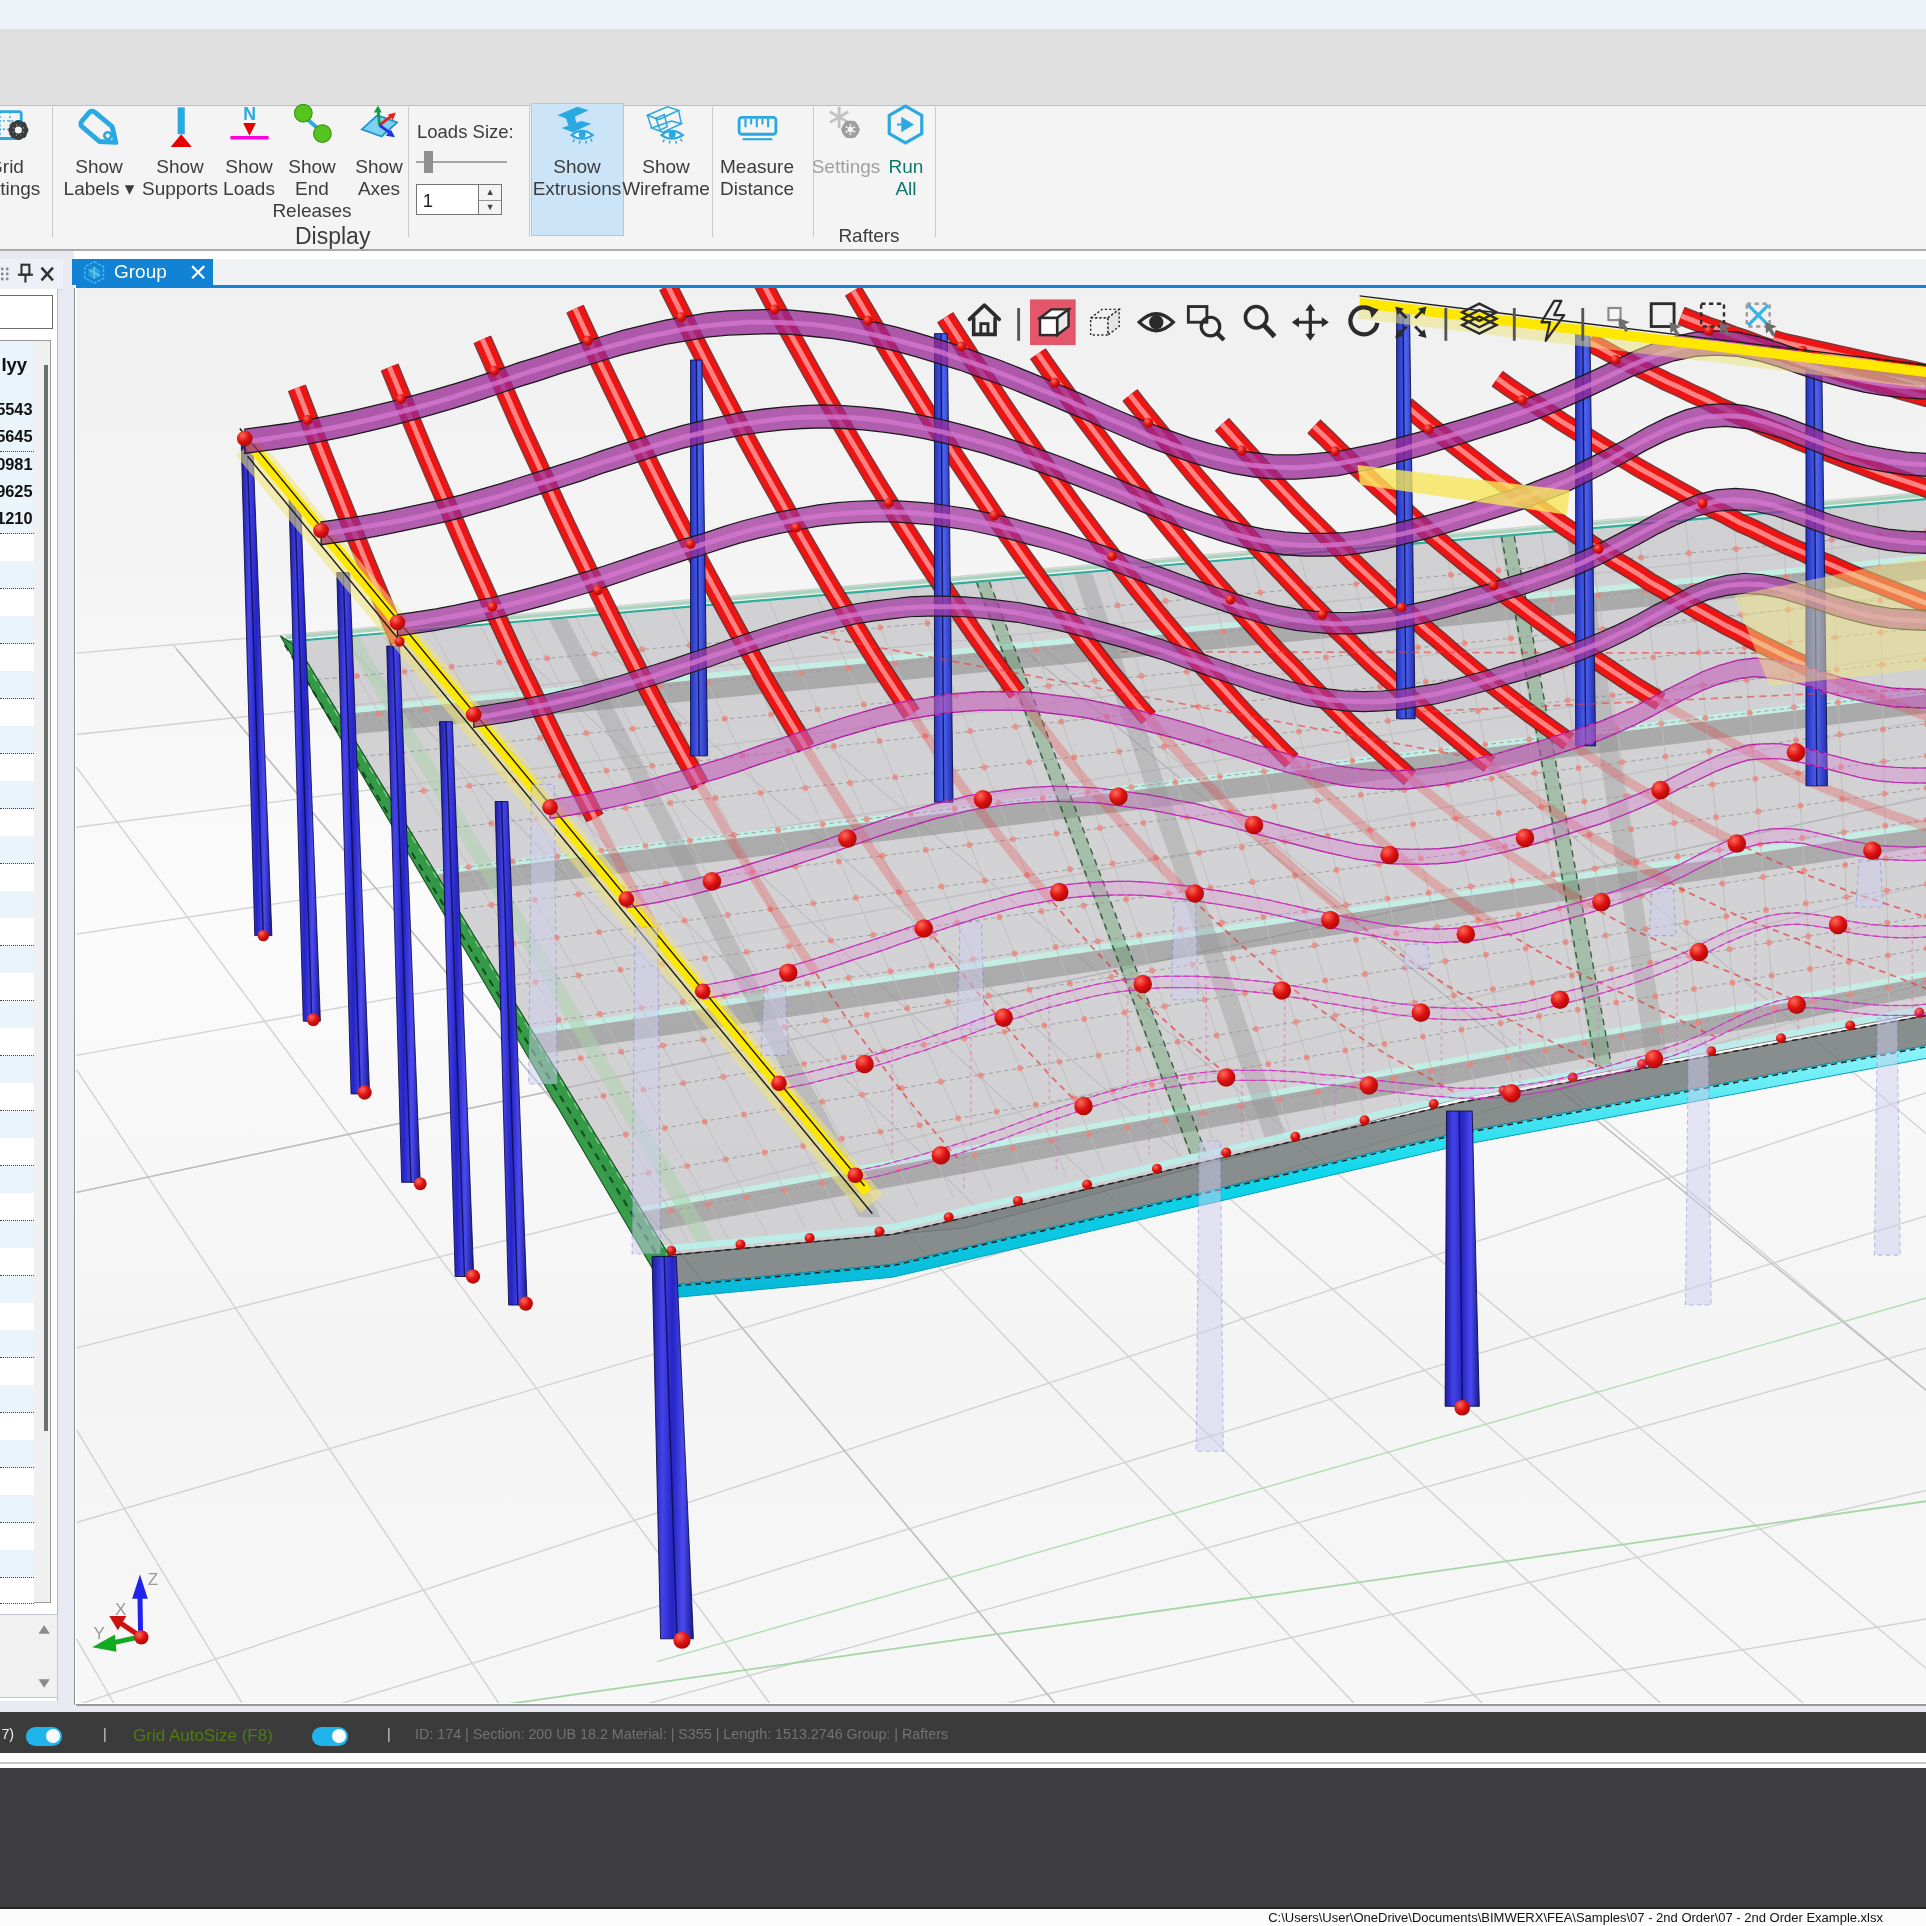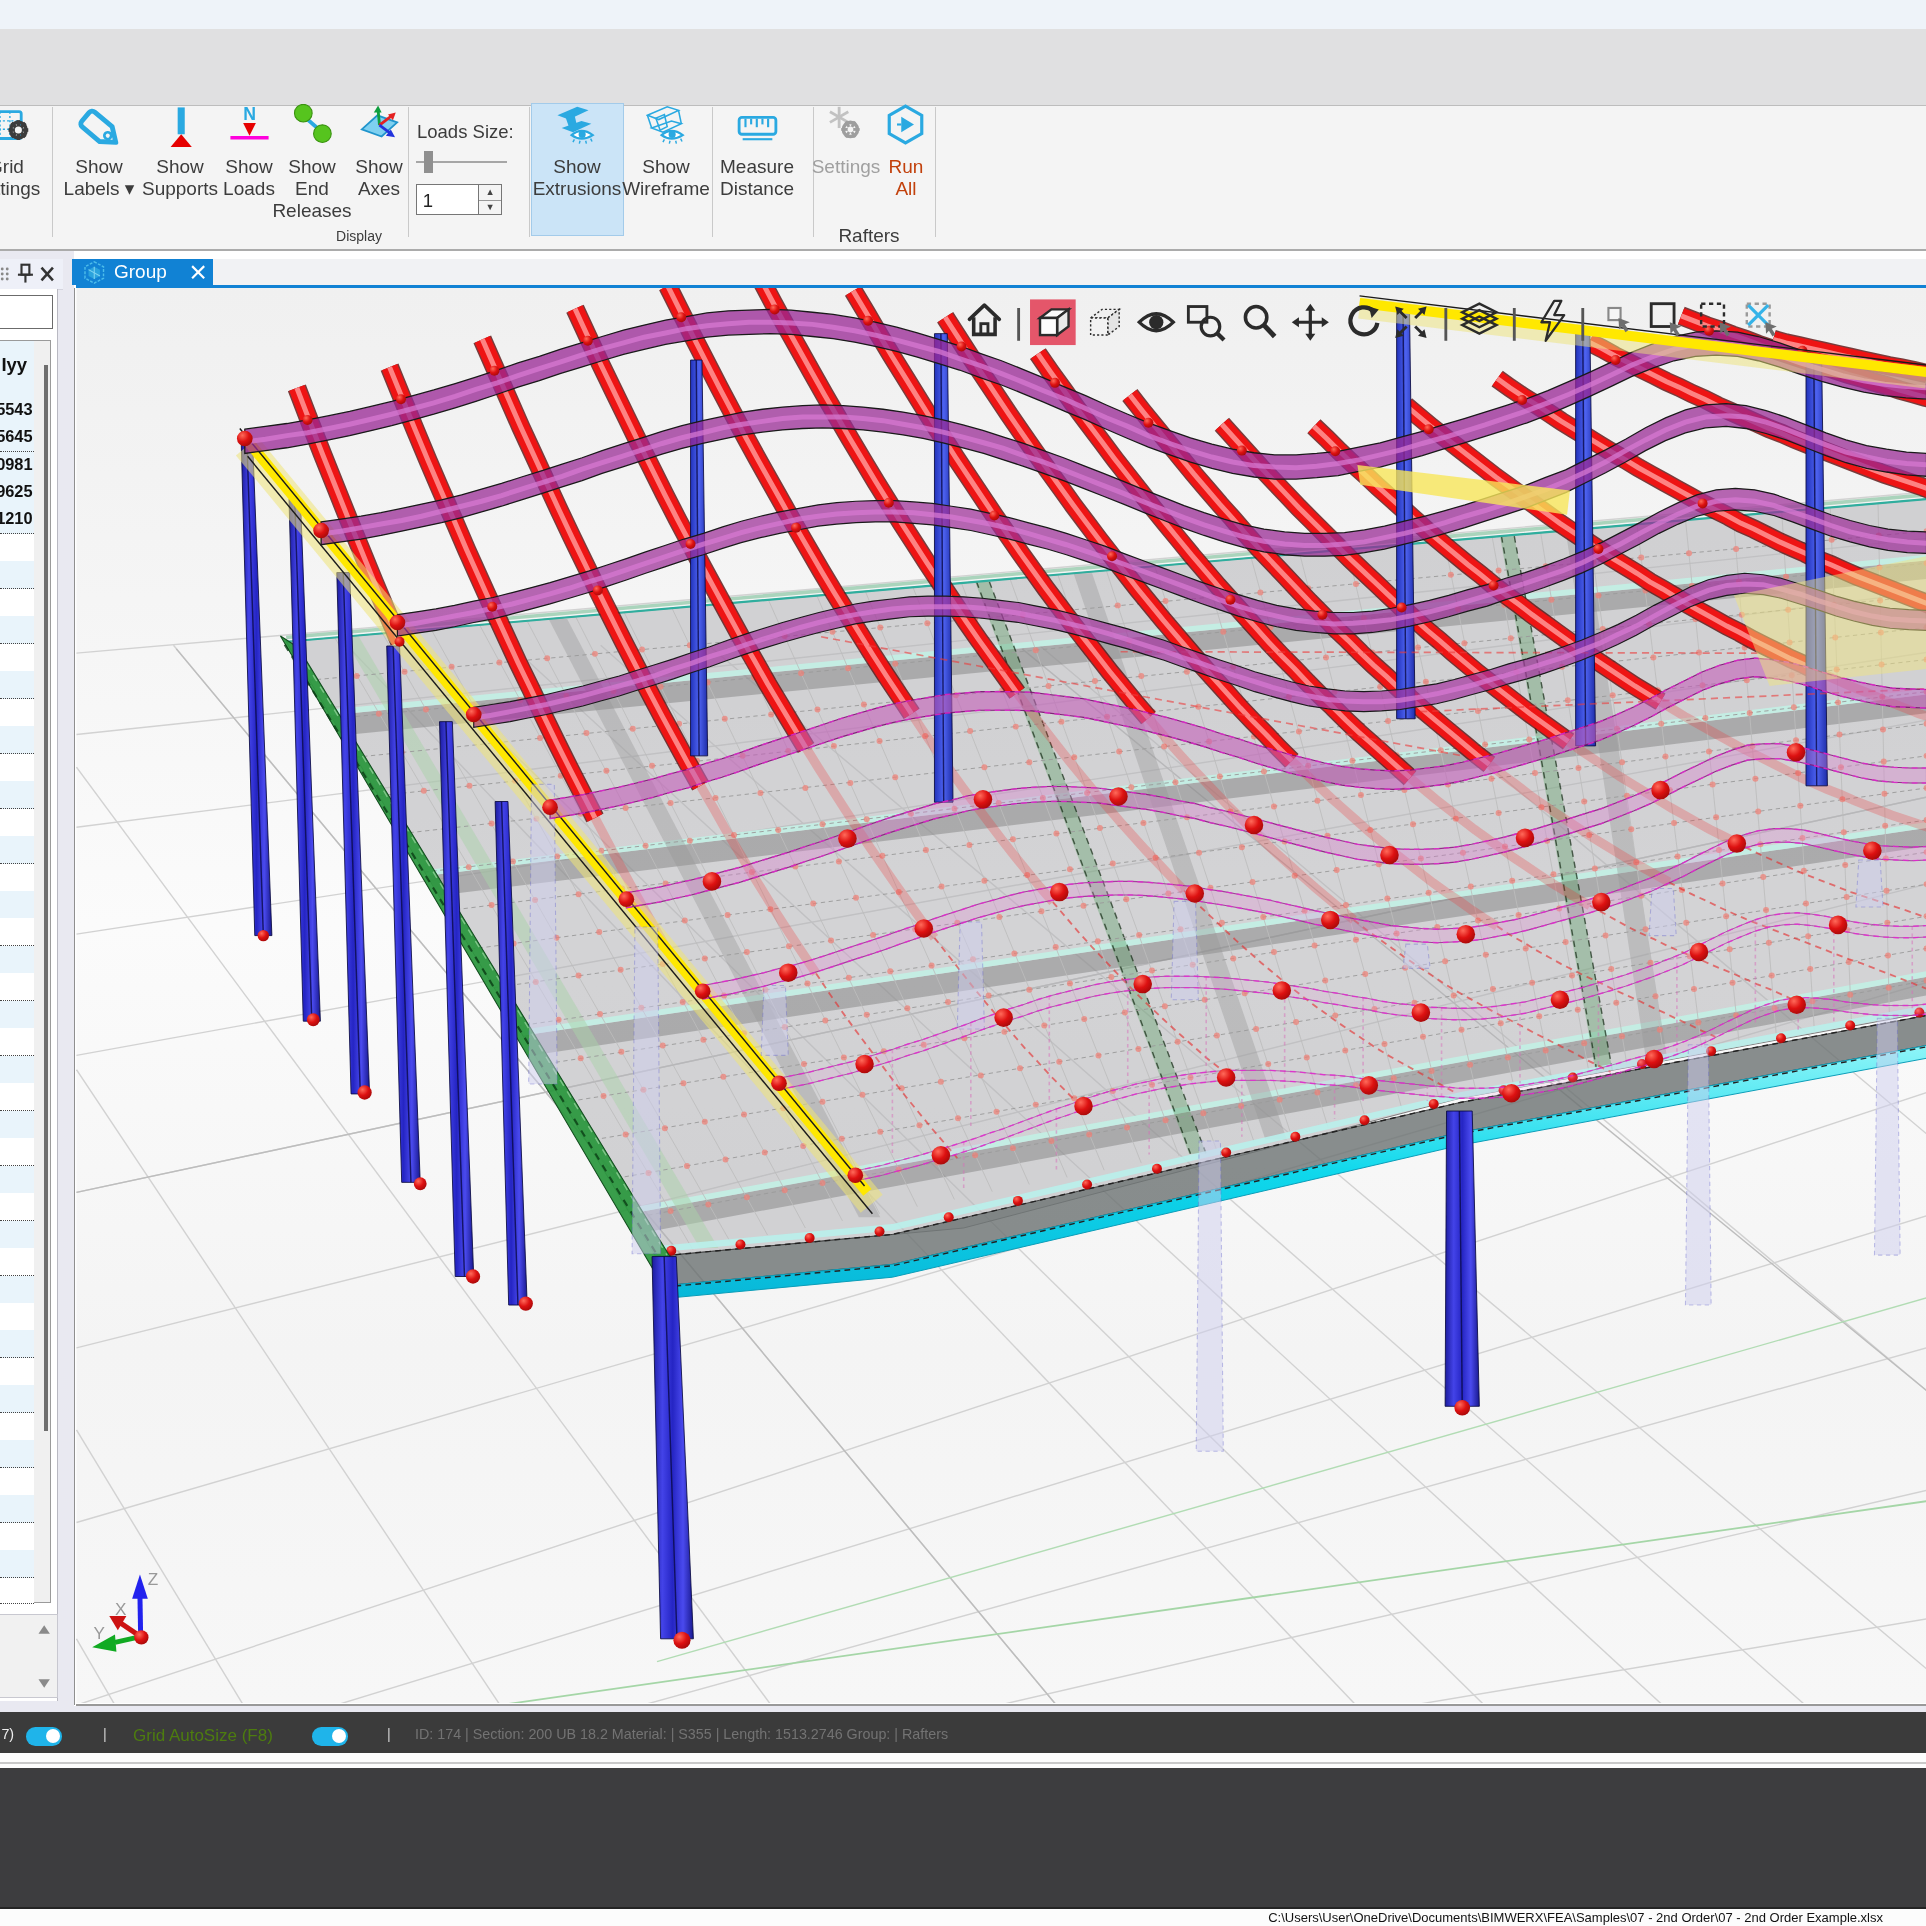--- a/index.html
+++ b/index.html
@@ -124,22 +124,22 @@
     <div style="position:absolute;left:-58px;top:156px;width:128px;text-align:center;font-size:19px;line-height:22px;color:#3c3c3c">Grid<br>Settings</div>
     <div style="position:absolute;left:35px;top:156px;width:128px;text-align:center;font-size:19px;line-height:22px;color:#3c3c3c">Show<br>Labels ▾</div>
     <div style="position:absolute;left:116px;top:156px;width:128px;text-align:center;font-size:19px;line-height:22px;color:#3c3c3c">Show<br>Supports</div>
     <div style="position:absolute;left:185px;top:156px;width:128px;text-align:center;font-size:19px;line-height:22px;color:#3c3c3c">Show<br>Loads</div>
     <div style="position:absolute;left:248px;top:156px;width:128px;text-align:center;font-size:19px;line-height:22px;color:#3c3c3c">Show<br>End<br>Releases</div>
     <div style="position:absolute;left:315px;top:156px;width:128px;text-align:center;font-size:19px;line-height:22px;color:#3c3c3c">Show<br>Axes</div>
     <div style="position:absolute;left:513px;top:156px;width:128px;text-align:center;font-size:19px;line-height:22px;color:#3c3c3c">Show<br>Extrusions</div>
     <div style="position:absolute;left:602px;top:156px;width:128px;text-align:center;font-size:19px;line-height:22px;color:#3c3c3c">Show<br>Wireframe</div>
     <div style="position:absolute;left:693px;top:156px;width:128px;text-align:center;font-size:19px;line-height:22px;color:#3c3c3c">Measure<br>Distance</div>
     <div style="position:absolute;left:782px;top:156px;width:128px;text-align:center;font-size:19px;line-height:22px;color:#a0a0a0">Settings</div>
-    <div style="position:absolute;left:842px;top:156px;width:128px;text-align:center;font-size:19px;line-height:22px;color:#c2410c">Run<br>All</div>
-    <div style="position:absolute;left:295px;top:225px;width:128px;text-align:center;font-size:14px;line-height:22px;color:#3c3c3c">Display</div>
+    <div style="position:absolute;left:842px;top:156px;width:128px;text-align:center;font-size:19px;line-height:22px;color:#0f766e">Run<br>All</div>
+    <div style="position:absolute;left:295px;top:225px;width:128px;font-size:23px;line-height:22px;color:#3c3c3c">Display</div>
     <div style="position:absolute;left:805px;top:225px;width:128px;text-align:center;font-size:19px;line-height:22px;color:#3c3c3c">Rafters</div>
     <div style="position:absolute;left:417px;top:121px;font-size:18.5px;color:#3c3c3c">Loads Size:</div>
     <div style="position:absolute;left:416px;top:161px;width:91px;height:2.1px;background:#a6a6a6"></div>
     <div style="position:absolute;left:424px;top:151px;width:9.3px;height:22px;background:#8f8f8f"></div>
     <div style="position:absolute;left:416px;top:184px;width:63px;height:31px;background:#fff;border:1.4px solid #767676;font-size:18.5px;color:#222;padding-left:5.7px;line-height:31px;box-sizing:border-box">1</div>
     <div style="position:absolute;left:479px;top:184px;width:23px;height:31px;background:#f4f4f4;border:1.4px solid #767676;border-left:none;box-sizing:border-box">
       <div style="font-size:9.3px;color:#444;text-align:center;line-height:15px">▲</div>
       <div style="font-size:9.3px;color:#444;text-align:center;line-height:13px;border-top:0.7px solid #999">▼</div>
     </div>
 </div>

